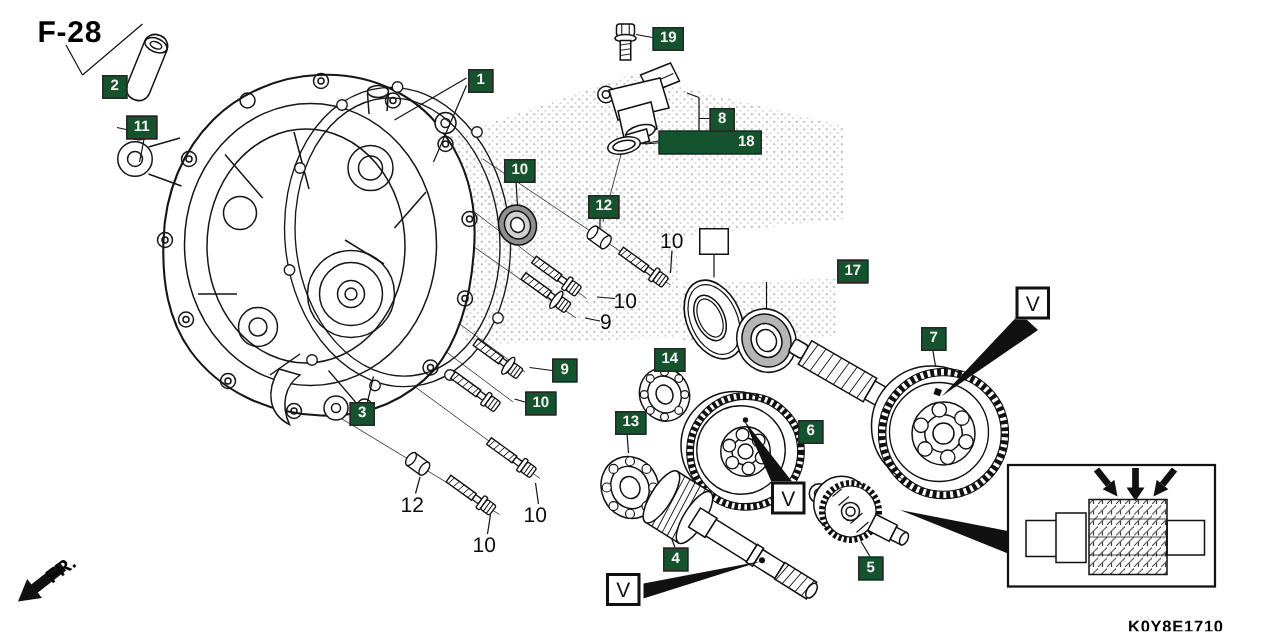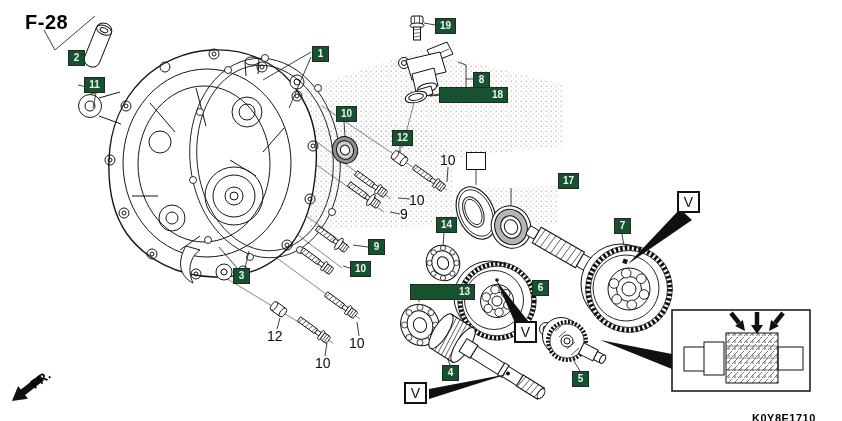--- a/index.html
+++ b/index.html
@@ -404,22 +404,22 @@
 
 <div class="lbl cbox w1" style="left:312px;top:46px;">1</div>
 <div class="lbl cbox w1" style="left:68px;top:50px;">2</div>
 <div class="lbl cbox w2" style="left:60px;top:77px;margin-left:24px;">11</div>
 <div class="lbl cbox w2" style="left:435px;top:18px;">19</div>
 <div class="lbl cbox w1" style="left:473px;top:72px;">8</div>
 <div class="lbl cbox w2" style="left:439px;top:87px;padding-left:48px;">18</div>
 <div class="lbl cbox w2" style="left:336px;top:106px;">10</div>
 <div class="lbl cbox w2" style="left:392px;top:130px;">12</div>
 <div class="lbl cbox w2" style="left:526px;top:173px;margin-left:32px;">17</div>
-<div class="lbl cbox w2" style="left:436px;top:217px;">14</div>
-<div class="lbl cbox w2" style="left:410px;top:284px;padding-left:44px;">13</div>
+<div class="lbl cbox w2" style="left:436px;top:232px;">14</div>
+<div class="lbl cbox w2" style="left:410px;top:274px;">13</div>
 <div class="lbl cbox w1" style="left:614px;top:218px;">7</div>
 <div class="lbl cbox w1" style="left:532px;top:280px;">6</div>
 <div class="lbl cbox w1" style="left:233px;top:268px;">3</div>
 <div class="lbl cbox w1" style="left:368px;top:239px;">9</div>
 <div class="lbl cbox w2" style="left:350px;top:261px;">10</div>
 <div class="lbl cbox w1" style="left:442px;top:365px;">4</div>
 <div class="lbl cbox w1" style="left:572px;top:371px;">5</div>
 
 <div class="lbl pnum" style="left:440px;top:152px;">10</div>
 <div class="lbl pnum" style="left:409px;top:192px;">10</div>

